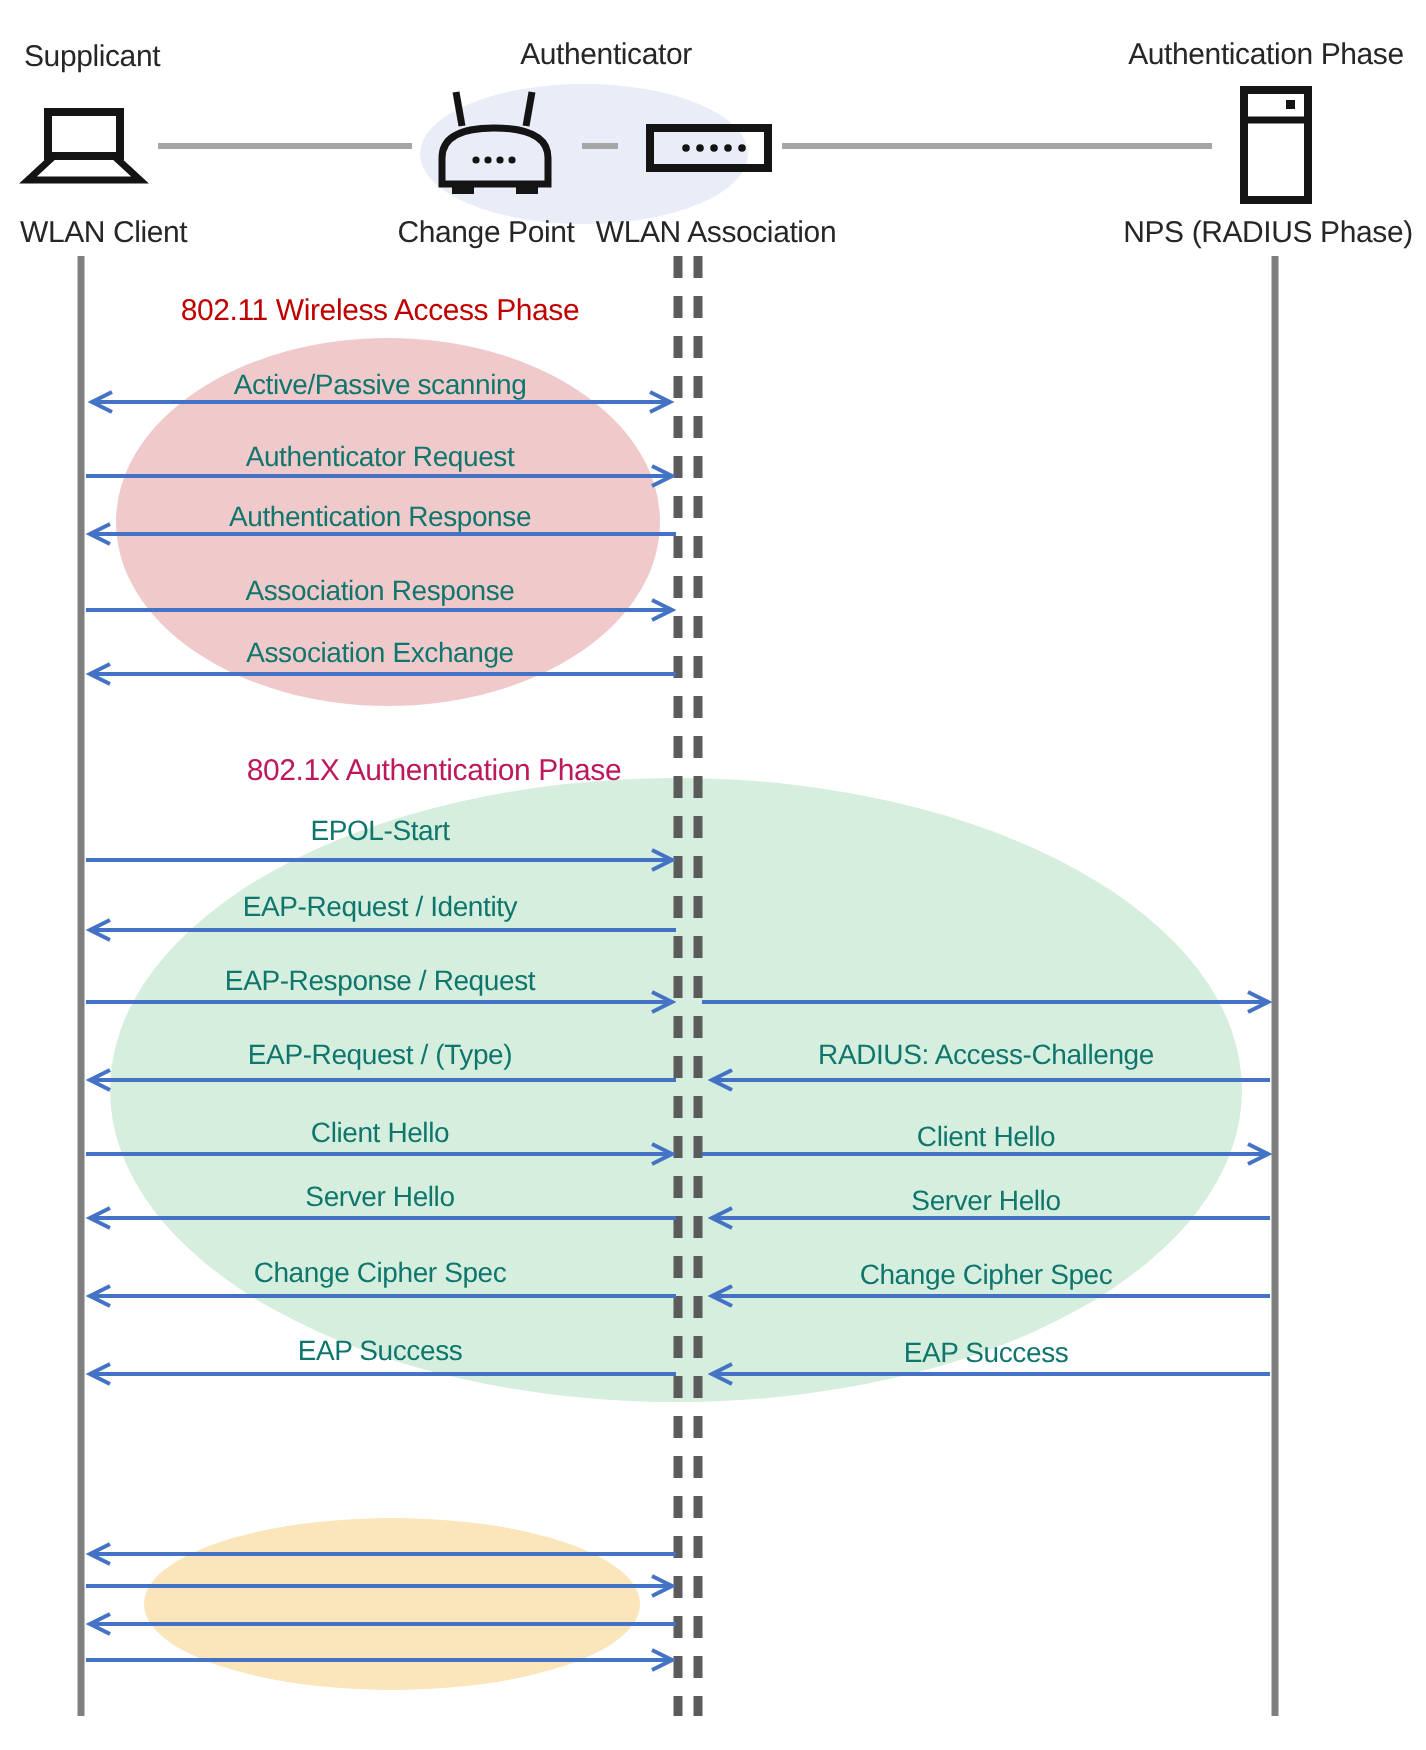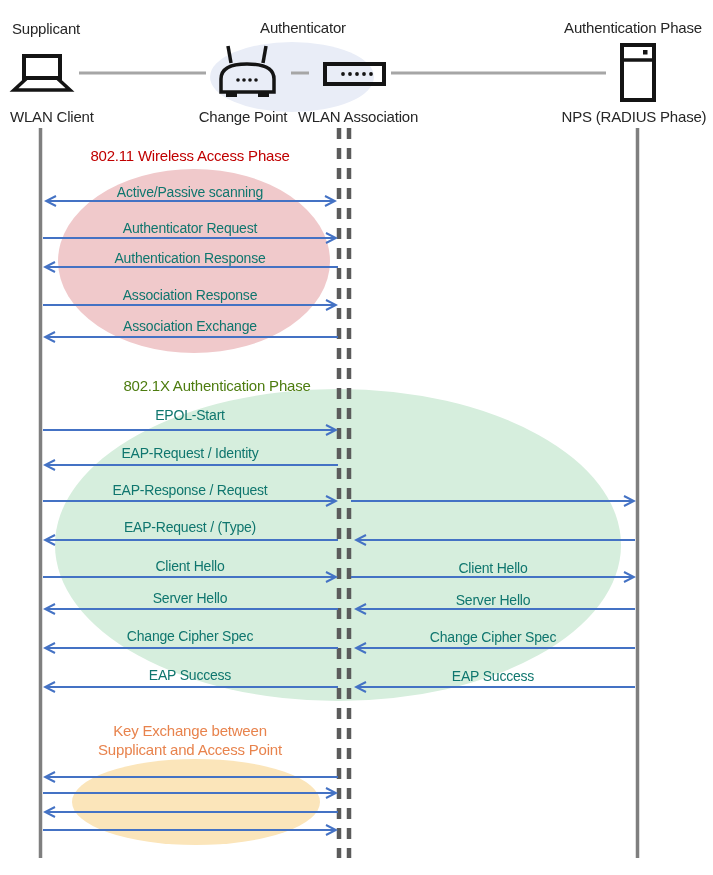--- a/index.html
+++ b/index.html
@@ -6,21 +6,21 @@
   .canvas{position:relative;width:713px;height:875px;background:#fff;overflow:hidden;
           font-family:"Liberation Sans",sans-serif;}
   .canvas svg{position:absolute;left:0;top:0;}
   .lbl{position:absolute;font-size:15px;color:#262626;white-space:nowrap;letter-spacing:-0.2px;}
   .ctr{transform:translateX(-50%);text-align:right;}
   .msg{position:absolute;font-size:14px;color:#0f766e;white-space:nowrap;
        transform:translateX(-50%);letter-spacing:-0.2px;}
   .ptitle{position:absolute;font-size:15px;white-space:nowrap;transform:translateX(-50%);
           letter-spacing:-0.2px;}
   .ptitle.red{color:#C00000;}
-  .ptitle.green{color:#4d7c0f;}
+  .ptitle.green{color:#be185d;}
   .ptitle.orange{color:#E8834D;}
 </style>
 </head>
 <body>
 
 <div class="canvas">
 
   <svg width="713" height="875" viewBox="0 0 713 875">
     <defs>
       <marker id="ah" viewBox="0 0 14 12" refX="12" refY="6" markerWidth="14" markerHeight="12" orient="auto-start-reverse" markerUnits="userSpaceOnUse">
@@ -125,21 +125,20 @@
 
   <div class="ptitle green" style="left:217px;top:377px">802.1X Authentication Phase</div>
   <div class="msg" style="left:190px;top:407px">EPOL-Start</div>
   <div class="msg" style="left:190px;top:445px">EAP-Request / Identity</div>
   <div class="msg" style="left:190px;top:482px">EAP-Response / Request</div>
   <div class="msg" style="left:190px;top:519px">EAP-Request / (Type)</div>
   <div class="msg" style="left:190px;top:558px">Client Hello</div>
   <div class="msg" style="left:190px;top:590px">Server Hello</div>
   <div class="msg" style="left:190px;top:628px">Change Cipher Spec</div>
   <div class="msg" style="left:190px;top:667px">EAP Success</div>
+  <div class="msg" style="left:493px;top:519px">RADIUS: Access-Challenge</div>
   <div class="msg" style="left:493px;top:560px">Client Hello</div>
   <div class="msg" style="left:493px;top:592px">Server Hello</div>
   <div class="msg" style="left:493px;top:629px">Change Cipher Spec</div>
   <div class="msg" style="left:493px;top:668px">EAP Success</div>
 
-  <div class="ptitle orange" style="left:190px;top:722px">Key Exchange between</div>
-  <div class="ptitle orange" style="left:190px;top:741px">Supplicant and Access Point</div>
 
 </div>
 
 </body></html>

